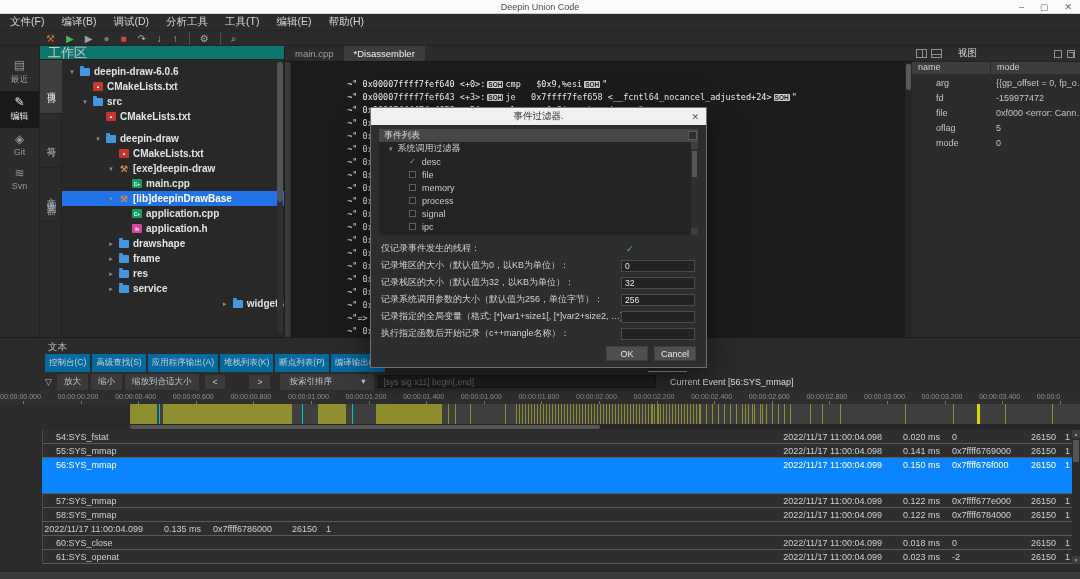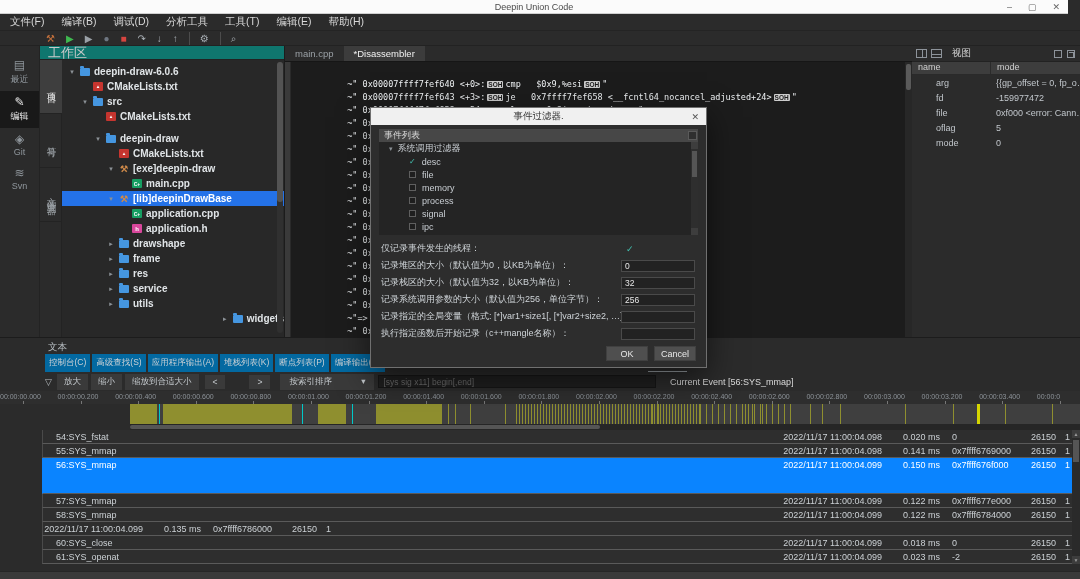--- a/index.html
+++ b/index.html
@@ -1,21 +1,21 @@
 <!DOCTYPE html>
 <html><head>
 <meta charset="utf-8">
 <style>
   *{box-sizing:border-box;margin:0;padding:0}
   html,body{background:#1a1a1a}
   #app{position:relative;width:1080px;height:579px;background:#2b2b2b;overflow:hidden;
        font-family:"Liberation Sans",sans-serif;font-size:10px;color:#ccc}
 
   
-  .titlebar{position:absolute;top:0;left:0;right:12px;height:14px;background:#fbfbfb;border-bottom:1px solid #d0d0d0;
+  .titlebar{position:absolute;top:0;left:0;right:0;height:14px;background:#fbfbfb;border-bottom:1px solid #d0d0d0;
             display:flex;align-items:center;justify-content:center;color:#4a4a4a;font-size:9px}
   .wctls{position:absolute;right:8px;top:0;height:14px;display:flex;gap:16px;align-items:center;color:#666;font-size:9px}
 
   
   .menubar{position:absolute;top:14px;left:0;right:0;height:17px;background:#2b2b2b;border-bottom:1px solid #242424;
            display:flex;align-items:center;gap:17px;padding-left:10px;font-size:10.5px;color:#d8d8d8}
   .toolbar{position:absolute;top:31px;left:0;right:0;height:15px;background:#2b2b2b;border-bottom:1px solid #222;
            display:flex;align-items:center;padding-left:46px}
   .ticons{display:flex;gap:11px;align-items:center;height:15px}
   .ticon{font-size:10px;line-height:13px;cursor:default}
@@ -64,21 +64,21 @@
            font-family:"Liberation Sans",sans-serif}
   .ed-scroll{position:absolute;right:0;top:16px;width:7px;bottom:0;background:#272727}
   .ed-thumb{position:absolute;top:2px;left:1px;width:5px;height:26px;background:#5a5a5a;border-radius:2px}
 
   
   .rpanel{position:absolute;left:912px;top:46px;right:0;bottom:242px;background:#2b2b2b}
   .rp-top{height:16px;display:flex;align-items:center;border-bottom:1px solid #222}
   .split-ico{width:11px;height:9px;border:1px solid #8d939a;margin-left:4px;position:relative}
   .split-cols::after{content:"";position:absolute;left:50%;top:0;bottom:0;width:1px;background:#8d939a}
   .split-rows::after{content:"";position:absolute;top:50%;left:0;right:0;height:1px;background:#8d939a}
-  .rp-title{margin-left:10px;color:#d4d4d4;font-size:9.5px}
+  .rp-title{margin-left:16px;color:#d4d4d4;font-size:9.5px}
   .rp-winicos{margin-left:auto;display:flex;gap:5px;margin-right:5px;align-items:center}
   .rp-winico{width:8px;height:8px;border:1px solid #8d939a}
   .rp-winico.exp2{position:relative}
   .rp-winico.exp2::after{content:"";position:absolute;left:1px;top:1px;width:4px;height:4px;border-top:1px solid #8d939a;border-right:1px solid #8d939a}
   .rp-cols{display:flex;height:13px;background:#3d3d3d;border-bottom:1px solid #2a2a2a;font-size:9px;color:#d0d0d0}
   .rp-col-n{width:78px;padding-left:6px}
   .rp-col-v{flex:1;padding-left:6px;border-left:1px solid #2b2b2b}
   .rp-row{display:flex;height:15px;align-items:center;font-size:9px;color:#c2c7cc}
   .rp-row .n{width:78px;padding-left:24px}
   .rp-row .v{flex:1;padding-left:6px;white-space:nowrap;overflow:hidden}
@@ -297,25 +297,20 @@
         </div>
         <div class="tree-row" style="padding-left: 45px;">
           <span class="exp">▸</span>
           <span class="tricon icon-folder"></span>
           <span>res</span>
         </div>
         <div class="tree-row" style="padding-left: 45px;">
           <span class="exp">▸</span>
           <span class="tricon icon-folder"></span>
           <span>service</span>
-        </div>
-        <div class="tree-row" style="padding-left: 45px;">
-          <span class="exp">▸</span>
-          <span class="tricon icon-folder"></span>
-          <span>utils</span>
         </div>
         <div class="tree-row" style="padding-left: 45px; justify-content: flex-end;">
           <span class="exp">▸</span>
           <span class="tricon icon-folder"></span>
           <span>widgets</span>
         </div>
       </div>
     <div class="tree-scroll">
         <div class="tree-thumb"></div>
       </div>

